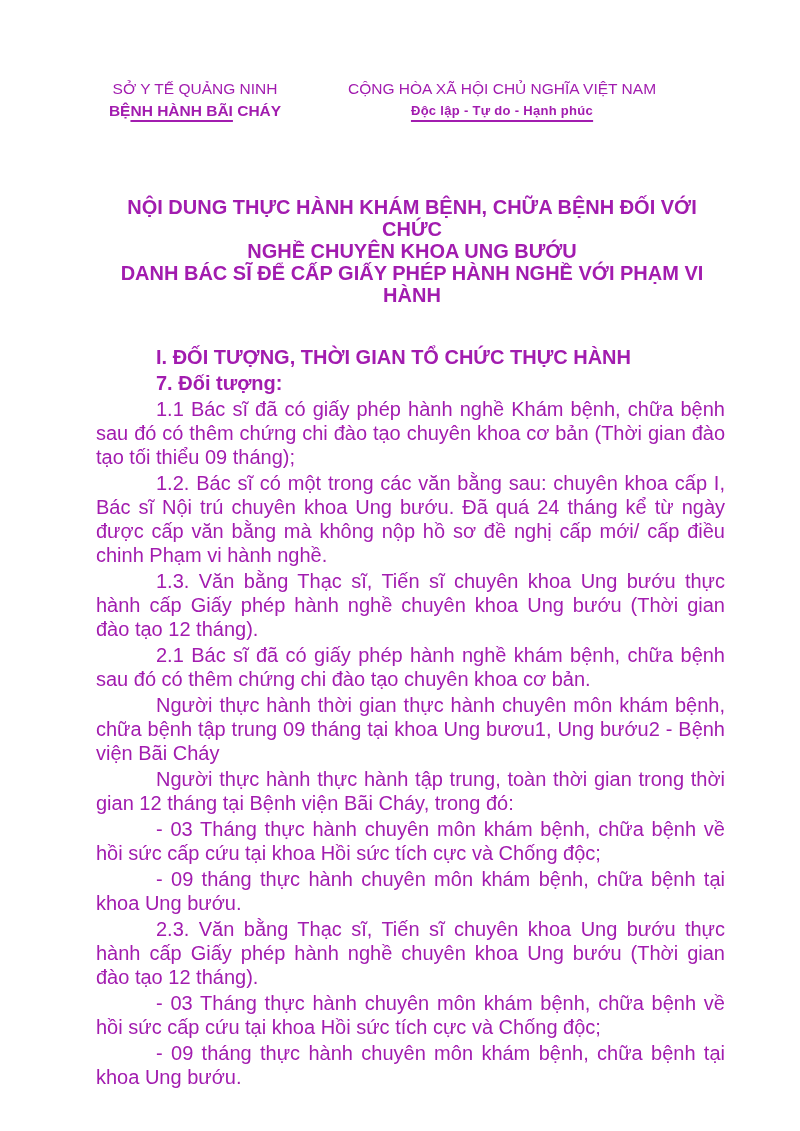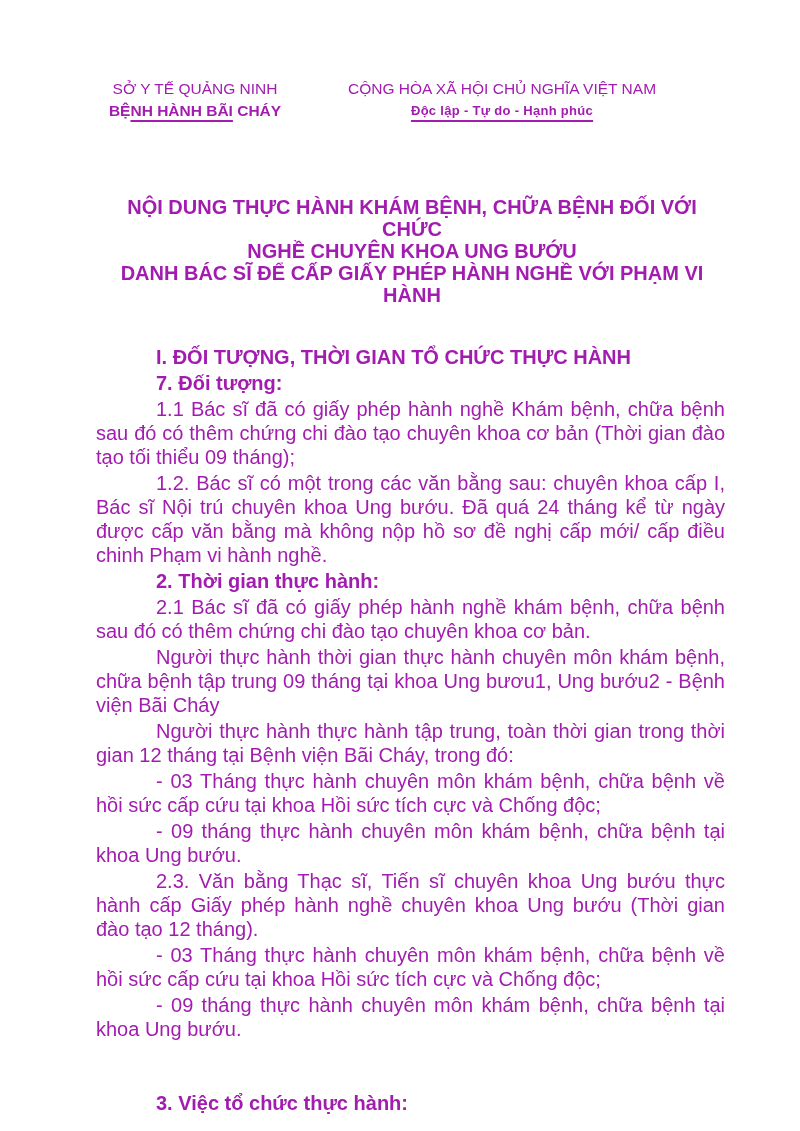--- a/index.html
+++ b/index.html
@@ -104,21 +104,21 @@
     <div>NỘI DUNG THỰC HÀNH KHÁM BỆNH, CHỮA BỆNH ĐỐI VỚI CHỨC</div>
     <div>NGHỀ CHUYÊN KHOA UNG BƯỚU</div>
     <div>DANH BÁC SĨ ĐỂ CẤP GIẤY PHÉP HÀNH NGHỀ VỚI PHẠM VI HÀNH</div>
   </div>
 
   <div class="doc-body">
     <div class="heading heading-main">I. ĐỐI TƯỢNG, THỜI GIAN TỔ CHỨC THỰC HÀNH</div>
     <div class="heading">7. Đối tượng:</div>
     <div class="para">1.1 Bác sĩ đã có giấy phép hành nghề Khám bệnh, chữa bệnh sau đó có thêm chứng chi đào tạo chuyên khoa cơ bản (Thời gian đào tạo tối thiểu 09 tháng);</div>
     <div class="para">1.2. Bác sĩ có một trong các văn bằng sau: chuyên khoa cấp I, Bác sĩ Nội trú chuyên khoa Ung bướu. Đã quá 24 tháng kể từ ngày được cấp văn bằng mà không nộp hồ sơ đề nghị cấp mới/ cấp điều chinh Phạm vi hành nghề.</div>
-    <div class="heading">2. Thời gian thực hành:</div>
+    <div class="para">1.3. Văn bằng Thạc sĩ, Tiến sĩ chuyên khoa Ung bướu thực hành cấp Giấy phép hành nghề chuyên khoa Ung bướu (Thời gian đào tạo 12 tháng).</div>
     <div class="para">2.1 Bác sĩ đã có giấy phép hành nghề khám bệnh, chữa bệnh sau đó có thêm chứng chi đào tạo chuyên khoa cơ bản.</div>
     <div class="para">Người thực hành thời gian thực hành chuyên môn khám bệnh, chữa bệnh tập trung 09 tháng tại khoa Ung bươu1, Ung bướu2 -  Bệnh viện Bãi Cháy</div>
     <div class="para">Người thực hành thực hành tập trung, toàn thời gian trong thời gian 12 tháng tại Bệnh viện Bãi Cháy, trong đó:</div>
     <div class="para">- 03 Tháng thực hành chuyên môn khám bệnh, chữa bệnh về hồi sức cấp cứu tại khoa Hồi sức tích cực và Chống độc;</div>
     <div class="para">- 09 tháng thực hành chuyên môn khám bệnh, chữa bệnh tại khoa Ung bướu.</div>
     <div class="para">2.3. Văn bằng Thạc sĩ, Tiến sĩ chuyên khoa Ung bướu thực hành cấp Giấy phép hành nghề chuyên khoa Ung bướu (Thời gian đào tạo 12 tháng).</div>
     <div class="para">- 03 Tháng thực hành chuyên môn khám bệnh, chữa bệnh về hồi sức cấp cứu tại khoa Hồi sức tích cực và Chống độc;</div>
     <div class="para">- 09 tháng thực hành chuyên môn khám bệnh, chữa bệnh tại khoa Ung bướu.</div>
     <div class="heading heading-last">3. Việc tổ chức thực hành:</div>
   </div>

